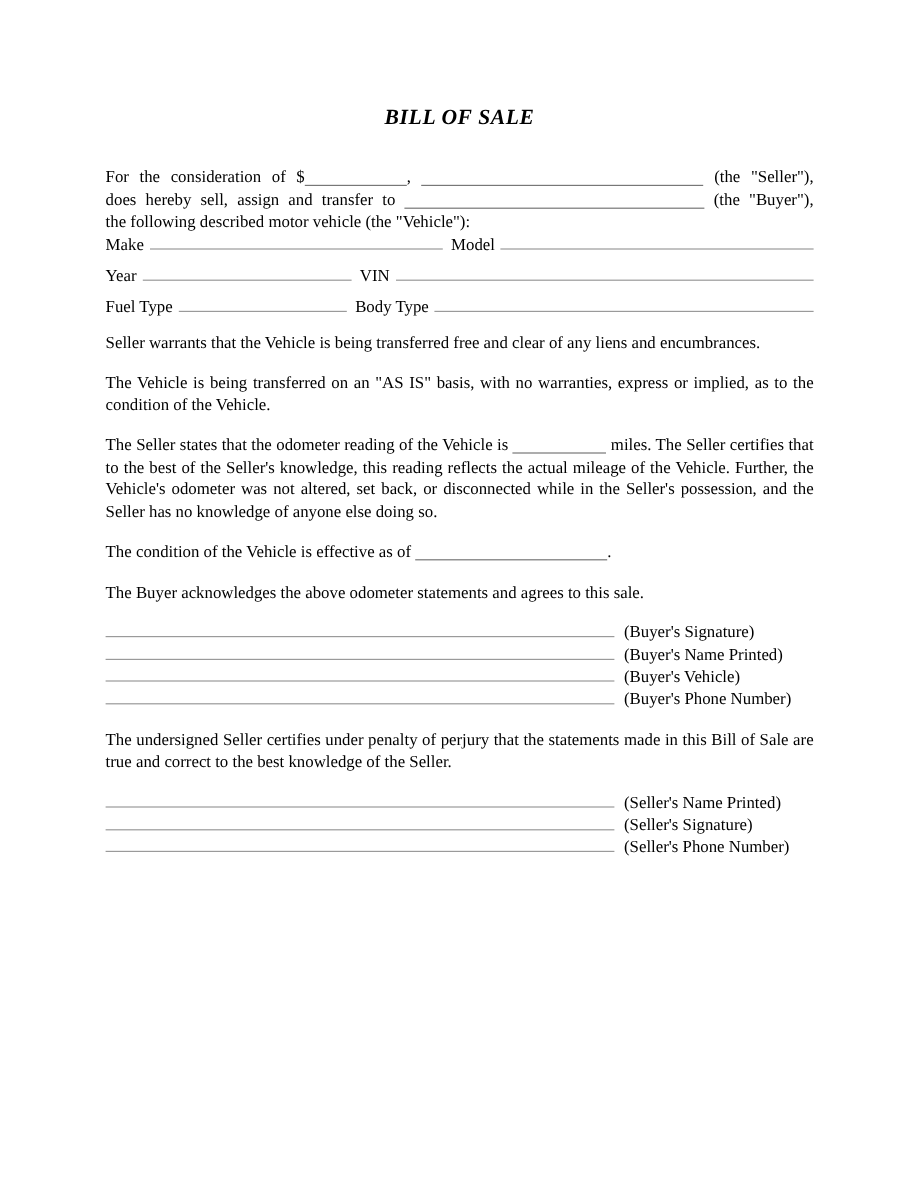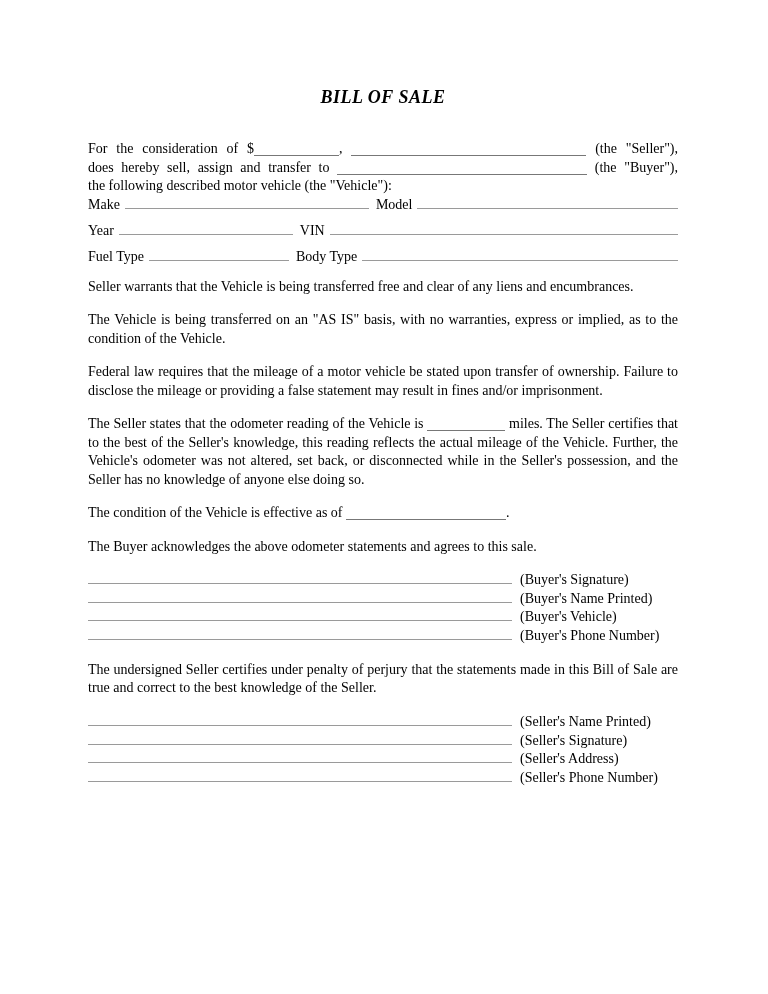--- a/index.html
+++ b/index.html
@@ -109,21 +109,20 @@
       <span class="blank w140"></span>
       <span class="lbl2">Body Type</span>
       <span class="blank fill"></span>
     </div>
   </div>
 
   <p class="para">Seller warrants that the Vehicle is being transferred free and clear of any liens and encumbrances.</p>
 
   <p class="para just">The Vehicle is being transferred on an "AS IS" basis, with no warranties, express or implied, as to the condition of the Vehicle.</p>
 
-  <p class="para just">Federal law requires that the mileage of a motor vehicle be stated upon transfer of ownership.  Failure to disclose the mileage or providing a false statement may result in fines and/or imprisonment.</p>
 
   <p class="para just">
     <span>The Seller states that the odometer reading of the Vehicle is</span>
     <span class="blank b78"></span>
     <span>miles.  The Seller certifies that to the best of the Seller's knowledge, this reading reflects the actual mileage of the Vehicle.  Further, the Vehicle's odometer was not altered, set back, or disconnected while in the Seller's possession, and the Seller has no knowledge of anyone else doing so.</span>
   </p>
 
   <p class="para">
     <span>The condition of the Vehicle is effective as of</span>
     <span class="blank b160"></span><span>.</span>
@@ -156,21 +155,17 @@
     <div class="sigrow">
       <span class="blank"></span>
       <span class="sig-label">(Seller's Name Printed)</span>
     </div>
     <div class="sigrow">
       <span class="blank"></span>
       <span class="sig-label">(Seller's Signature)</span>
     </div>
     <div class="sigrow">
       <span class="blank"></span>
-      <span class="sig-label">(Seller's Address)</span>
-    </div>
-    <div class="sigrow">
-      <span class="blank"></span>
       <span class="sig-label">(Seller's Phone Number)</span>
     </div>
   </div>
 
 </div>
 
 </body></html>

